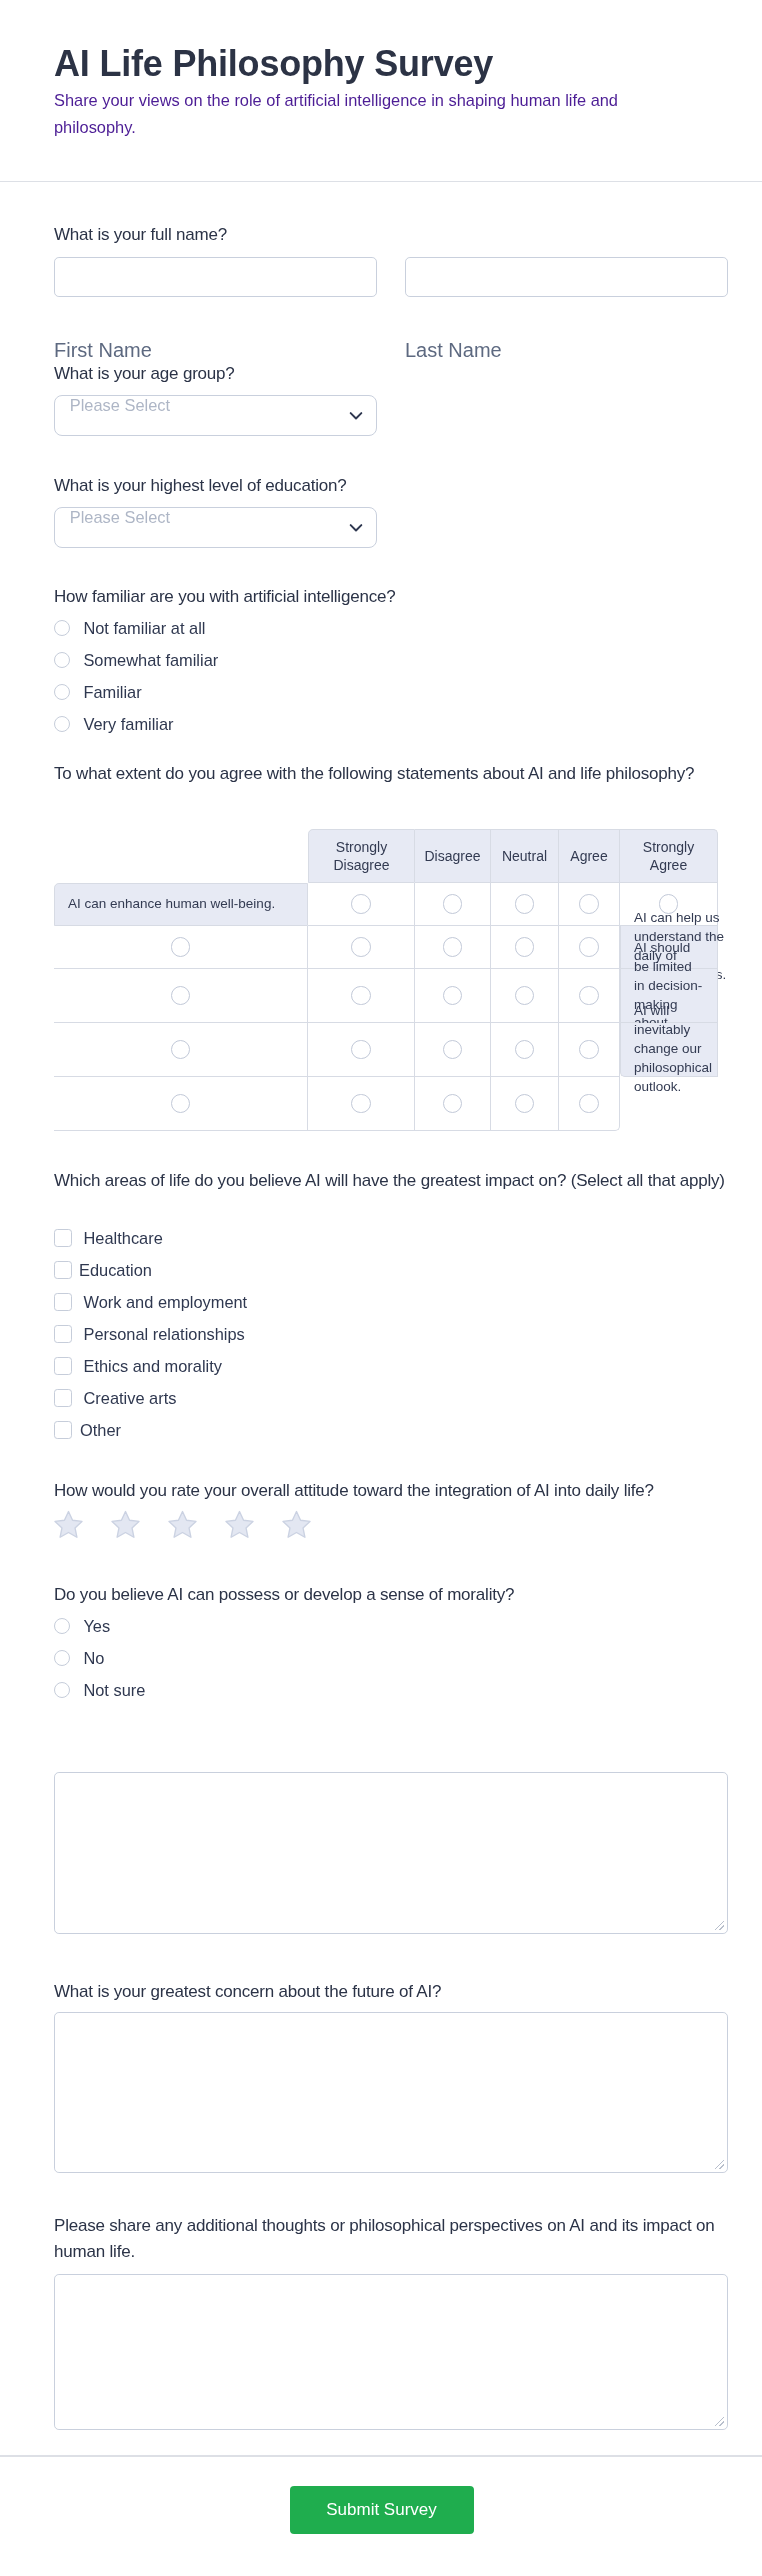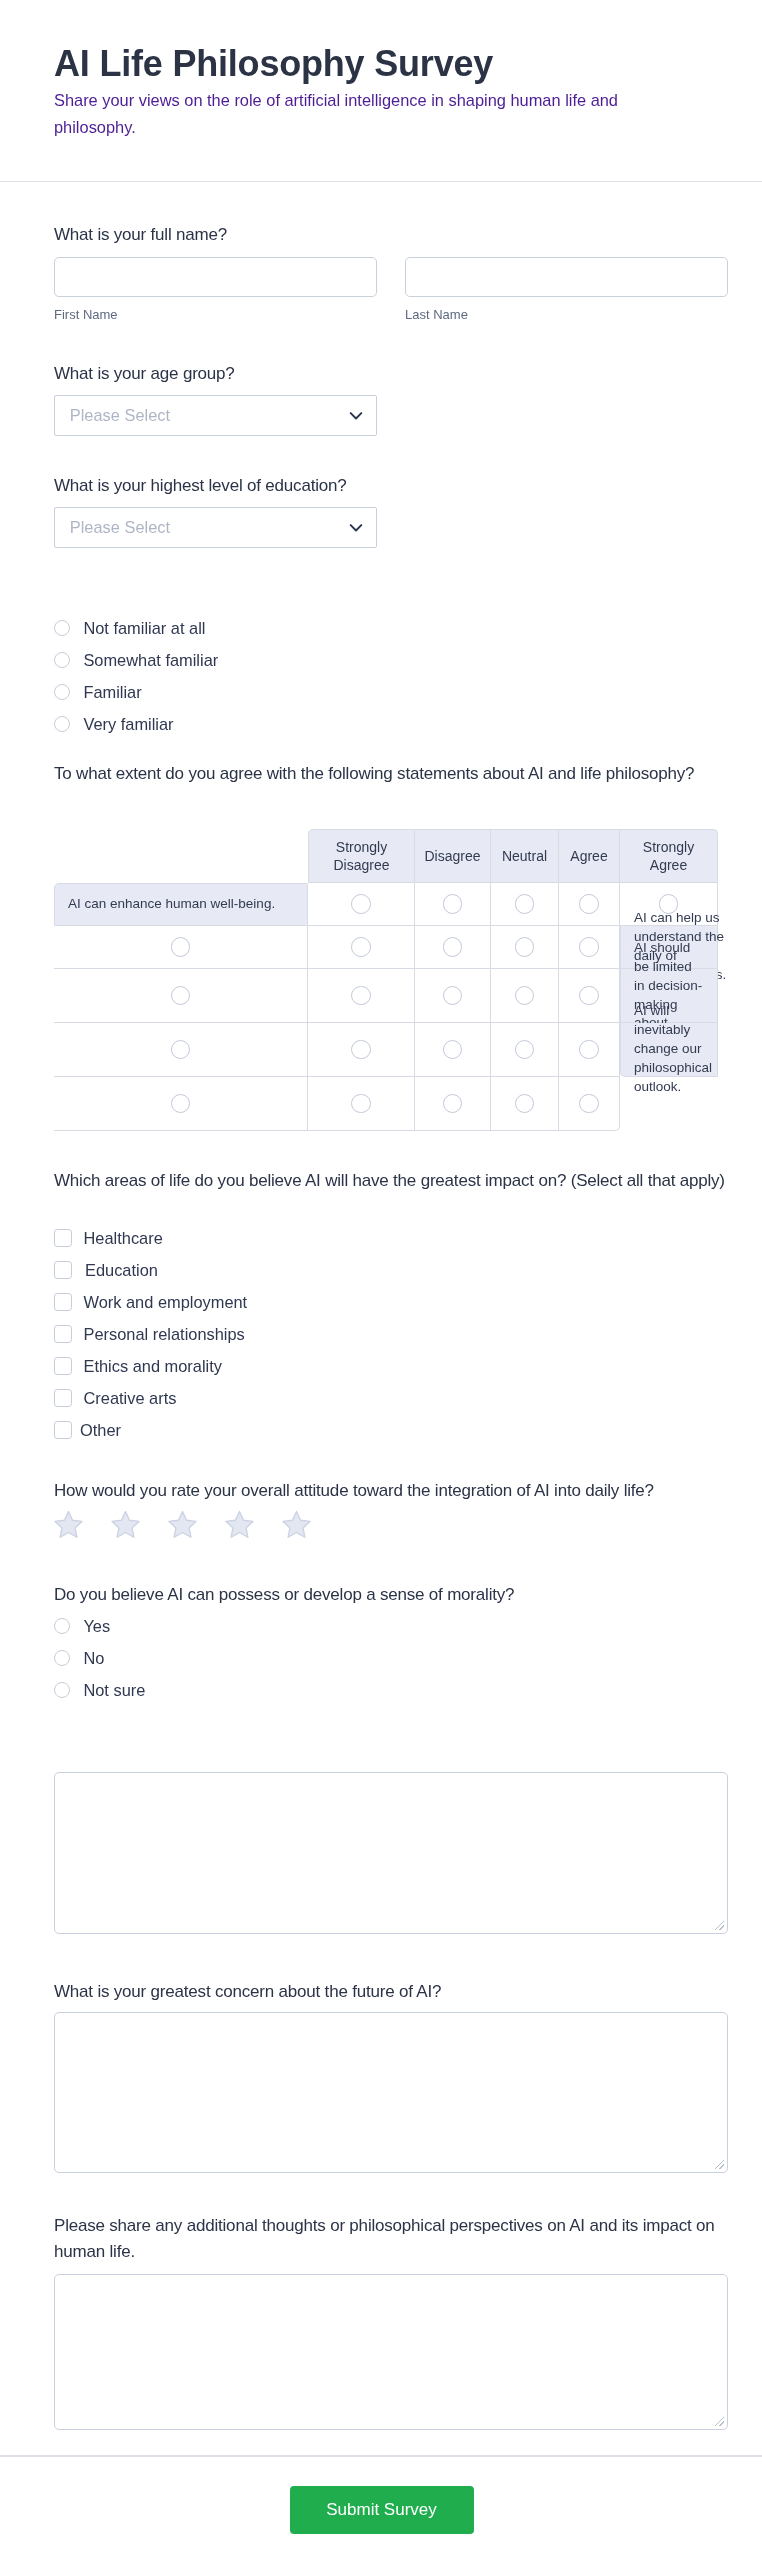--- a/index.html
+++ b/index.html
@@ -23,22 +23,22 @@
     overflow:hidden;margin:0 auto;
   }
   
   .form-header{position:absolute;top:0;left:0;width:763px;height:182px;border-bottom:1.6px solid var(--divider);}
   .form-title{position:absolute;top:43px;left:54px;font-size:36px;font-weight:700;letter-spacing:-0.2px;color:#2c3345;}
   .form-subtitle{position:absolute;top:87px;left:54px;width:640px;font-size:16.4px;line-height:1.62;font-weight:400;color:#4c1d95;}
   
   .q-label{position:absolute;left:54px;width:674px;font-size:17px;font-weight:500;letter-spacing:-0.2px;line-height:1.5;color:var(--question-text);}
   
   .text-input{position:absolute;height:40px;width:323px;border:1.2px solid var(--border);border-radius:4.9px;background:#fff;font-family:inherit;font-size:16.4px;color:#2b3347;padding:0 11.5px;outline:none;}
-  .sublabel{position:absolute;font-size:13px;color:var(--sublabel-text);font-weight:400;}
-  .select{position:absolute;width:323px;height:41px;border:1.2px solid var(--border);border-radius:2px;background:#fff;display:flex;align-items:center;padding:0 14.8px;cursor:pointer;}
+  .sublabel{position:absolute;font-size:20px;color:var(--sublabel-text);font-weight:400;margin-top:32px;}
+  .select{position:absolute;width:323px;height:41px;border:1.2px solid var(--border);border-radius:8px;background:#fff;display:flex;padding:0 14.8px;cursor:pointer;}
   .select .ph{font-size:16.4px;color:var(--placeholder-text);}
   .select .chev{position:absolute;right:13px;top:50%;transform:translateY(-50%);display:flex;}
   
   .opt-group{position:absolute;left:54px;display:flex;flex-direction:column;}
   .opt{display:flex;align-items:center;height:32px;cursor:pointer;}
   .radio-circle{width:16.4px;height:16.4px;border:1.2px solid #c6cdda;border-radius:50%;background:#fff;flex:0 0 auto;}
   .check-square{width:18px;height:18px;border:1.2px solid #c6cdda;border-radius:3.3px;background:#fff;flex:0 0 auto;}
   .opt-text{margin-left:13px;font-size:16.4px;color:#2f3850;}
   
   .matrix{position:absolute;left:54px;top:829px;display:grid;
@@ -98,20 +98,21 @@
   <div class="q-label" style="top:473px">What is your highest level of education?</div>
   <div class="select" style="top:507px;left:54px" role="combobox">
     <span class="ph">Please Select</span>
     <span class="chev">
       <svg width="14" height="9" viewBox="0 0 17 11">
           <polyline points="2,2 8.5,8.5 15,2" fill="none" stroke="#2f3850" stroke-width="2.4" stroke-linecap="round" stroke-linejoin="round"></polyline>
         </svg>
     </span>
   </div>
 
+  <div class="q-label" style="top:584px">How familiar are you with artificial intelligence?</div>
   <div class="opt-group" style="top:612px">
     <div class="opt">
       <span class="radio-circle"></span>
       <span class="opt-text">Not familiar at all</span>
     </div>
     <div class="opt">
       <span class="radio-circle"></span>
       <span class="opt-text">Somewhat familiar</span>
     </div>
     <div class="opt">
@@ -219,21 +220,21 @@
   </div>
 
   <div class="q-label" style="top:1168px;width:681px">Which areas of life do you believe AI will have the greatest impact on? (Select all that apply)</div>
   <div class="opt-group" style="top:1222px">
     <div class="opt" style="height:32px">
       <span class="check-square"></span>
       <span class="opt-text" style="margin-left:11.5px">Healthcare</span>
     </div>
     <div class="opt" style="height:32px">
       <span class="check-square"></span>
-      <span class="opt-text" style="margin-left:13px">Education</span>
+      <span class="opt-text" style="margin-left:7px">Education</span>
     </div>
     <div class="opt" style="height:32px">
       <span class="check-square"></span>
       <span class="opt-text" style="margin-left:11.5px">Work and employment</span>
     </div>
     <div class="opt" style="height:32px">
       <span class="check-square"></span>
       <span class="opt-text" style="margin-left:11.5px">Personal relationships</span>
     </div>
     <div class="opt" style="height:32px">

